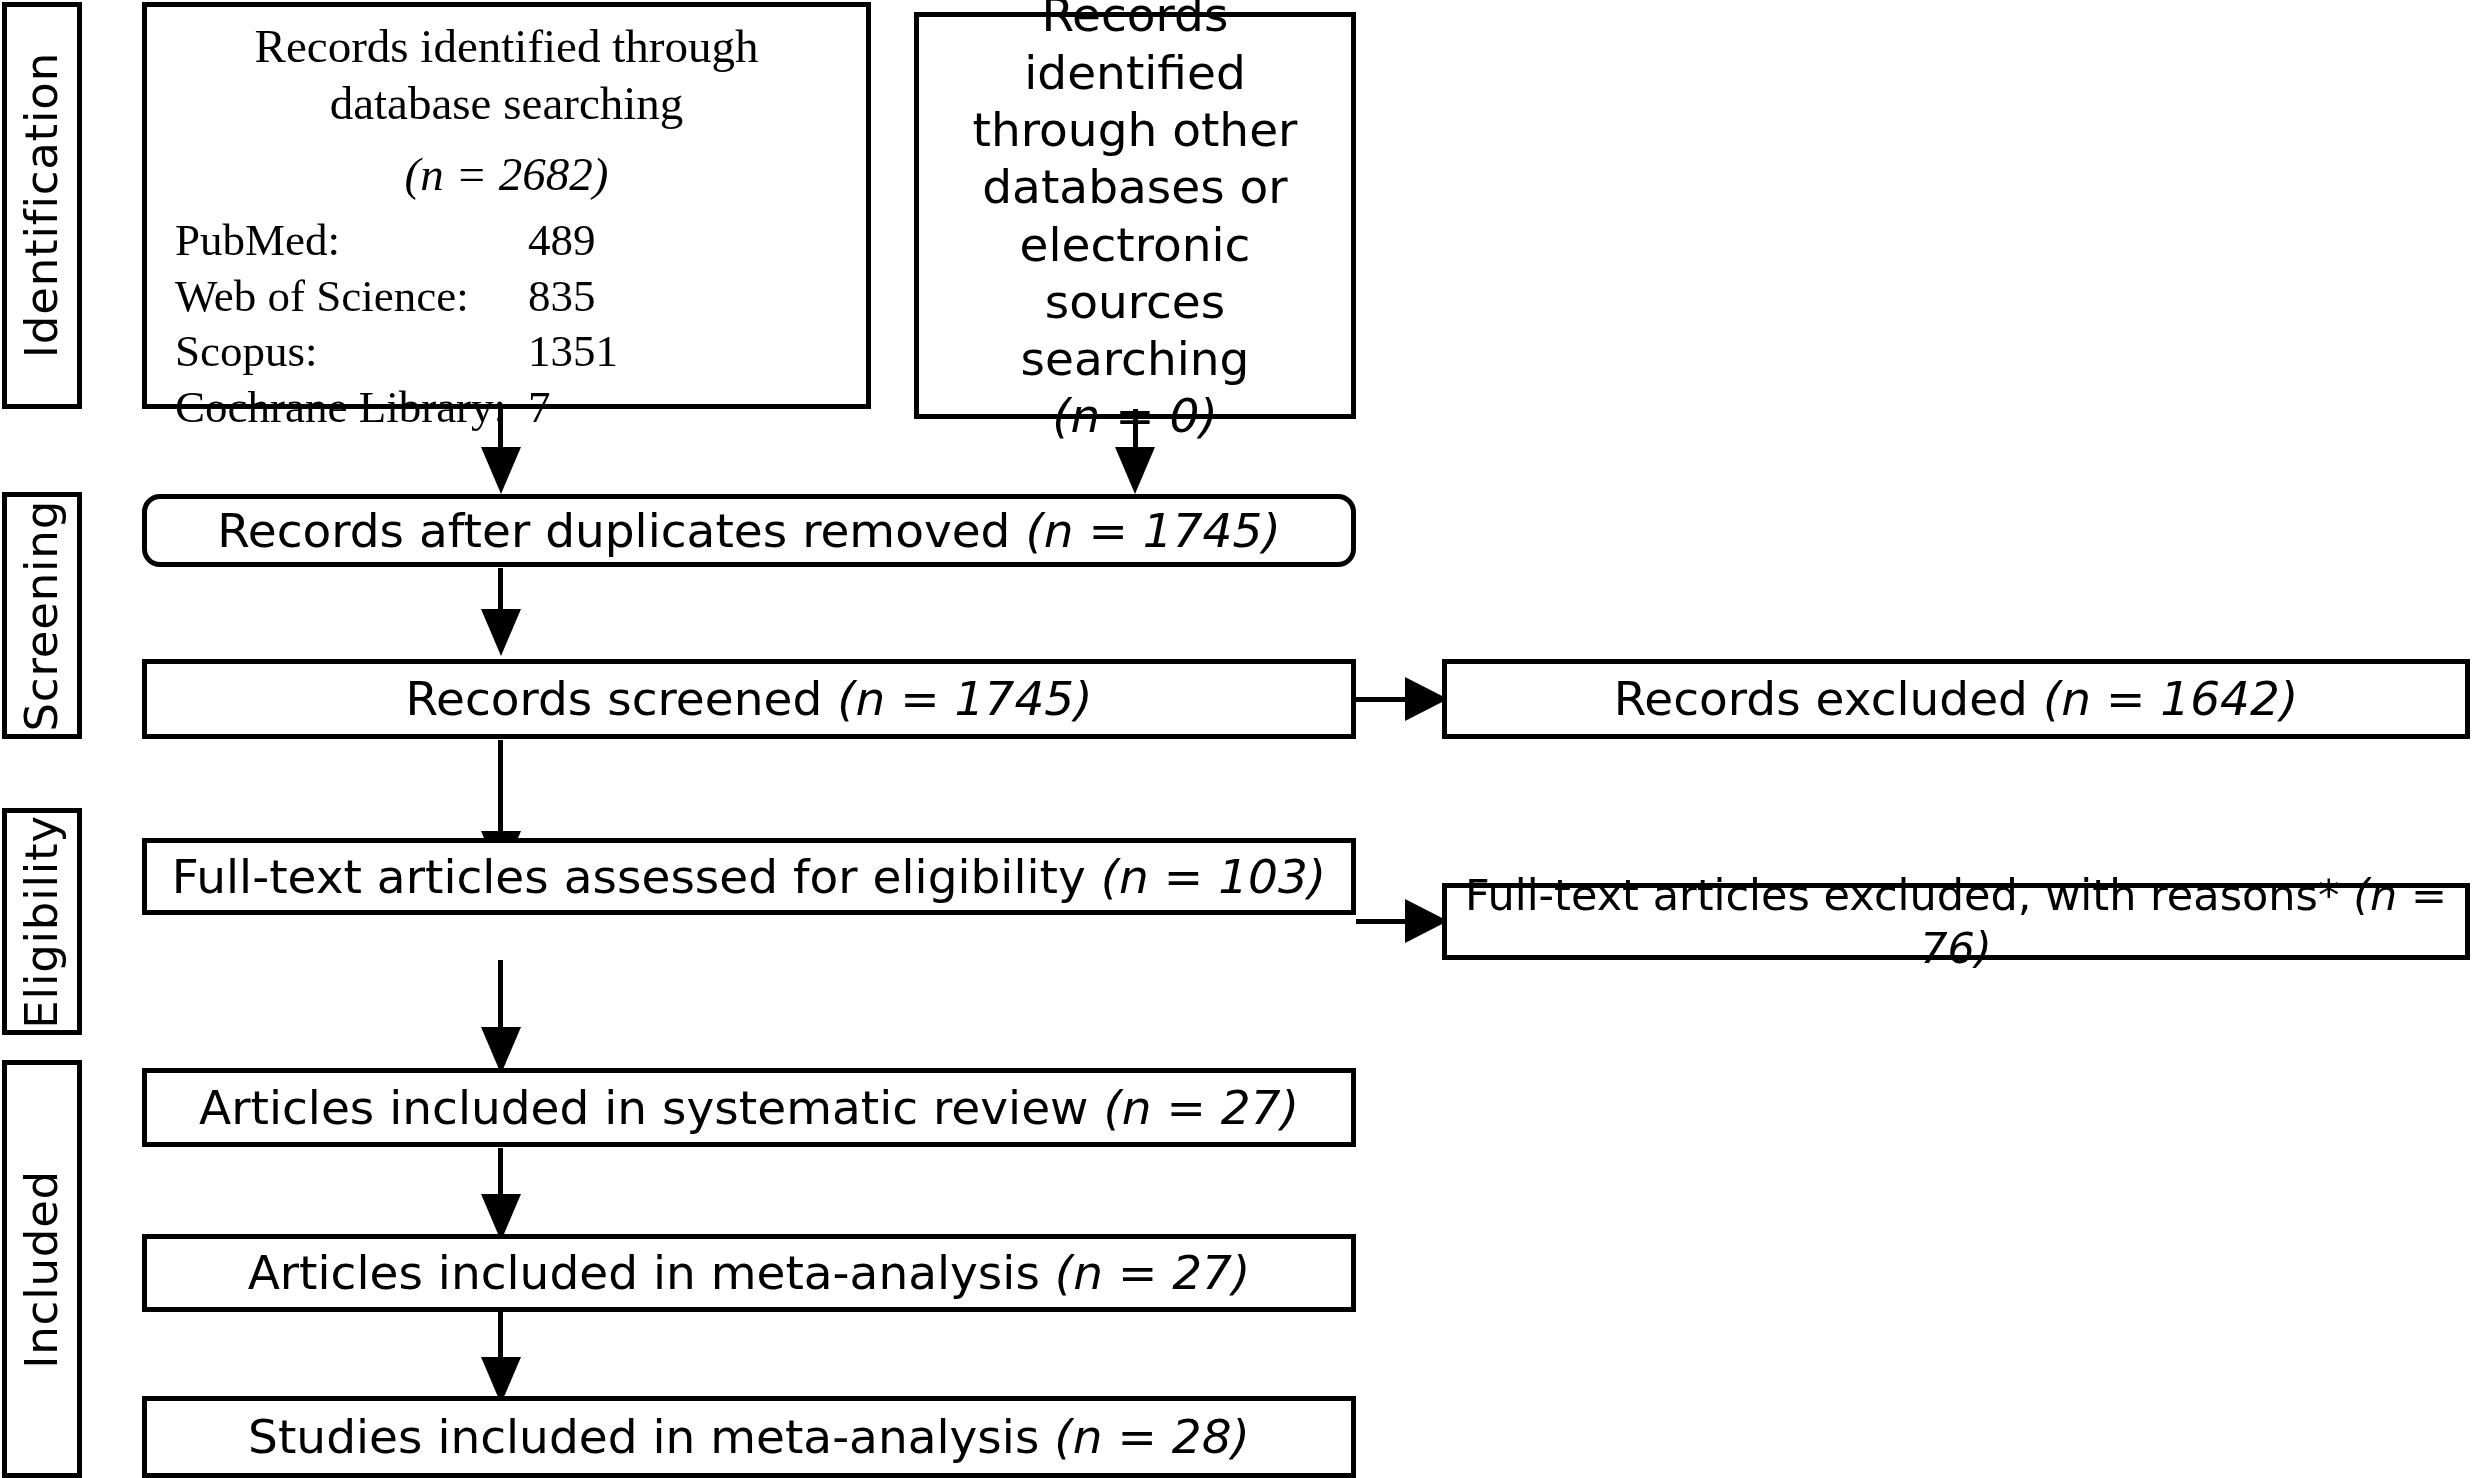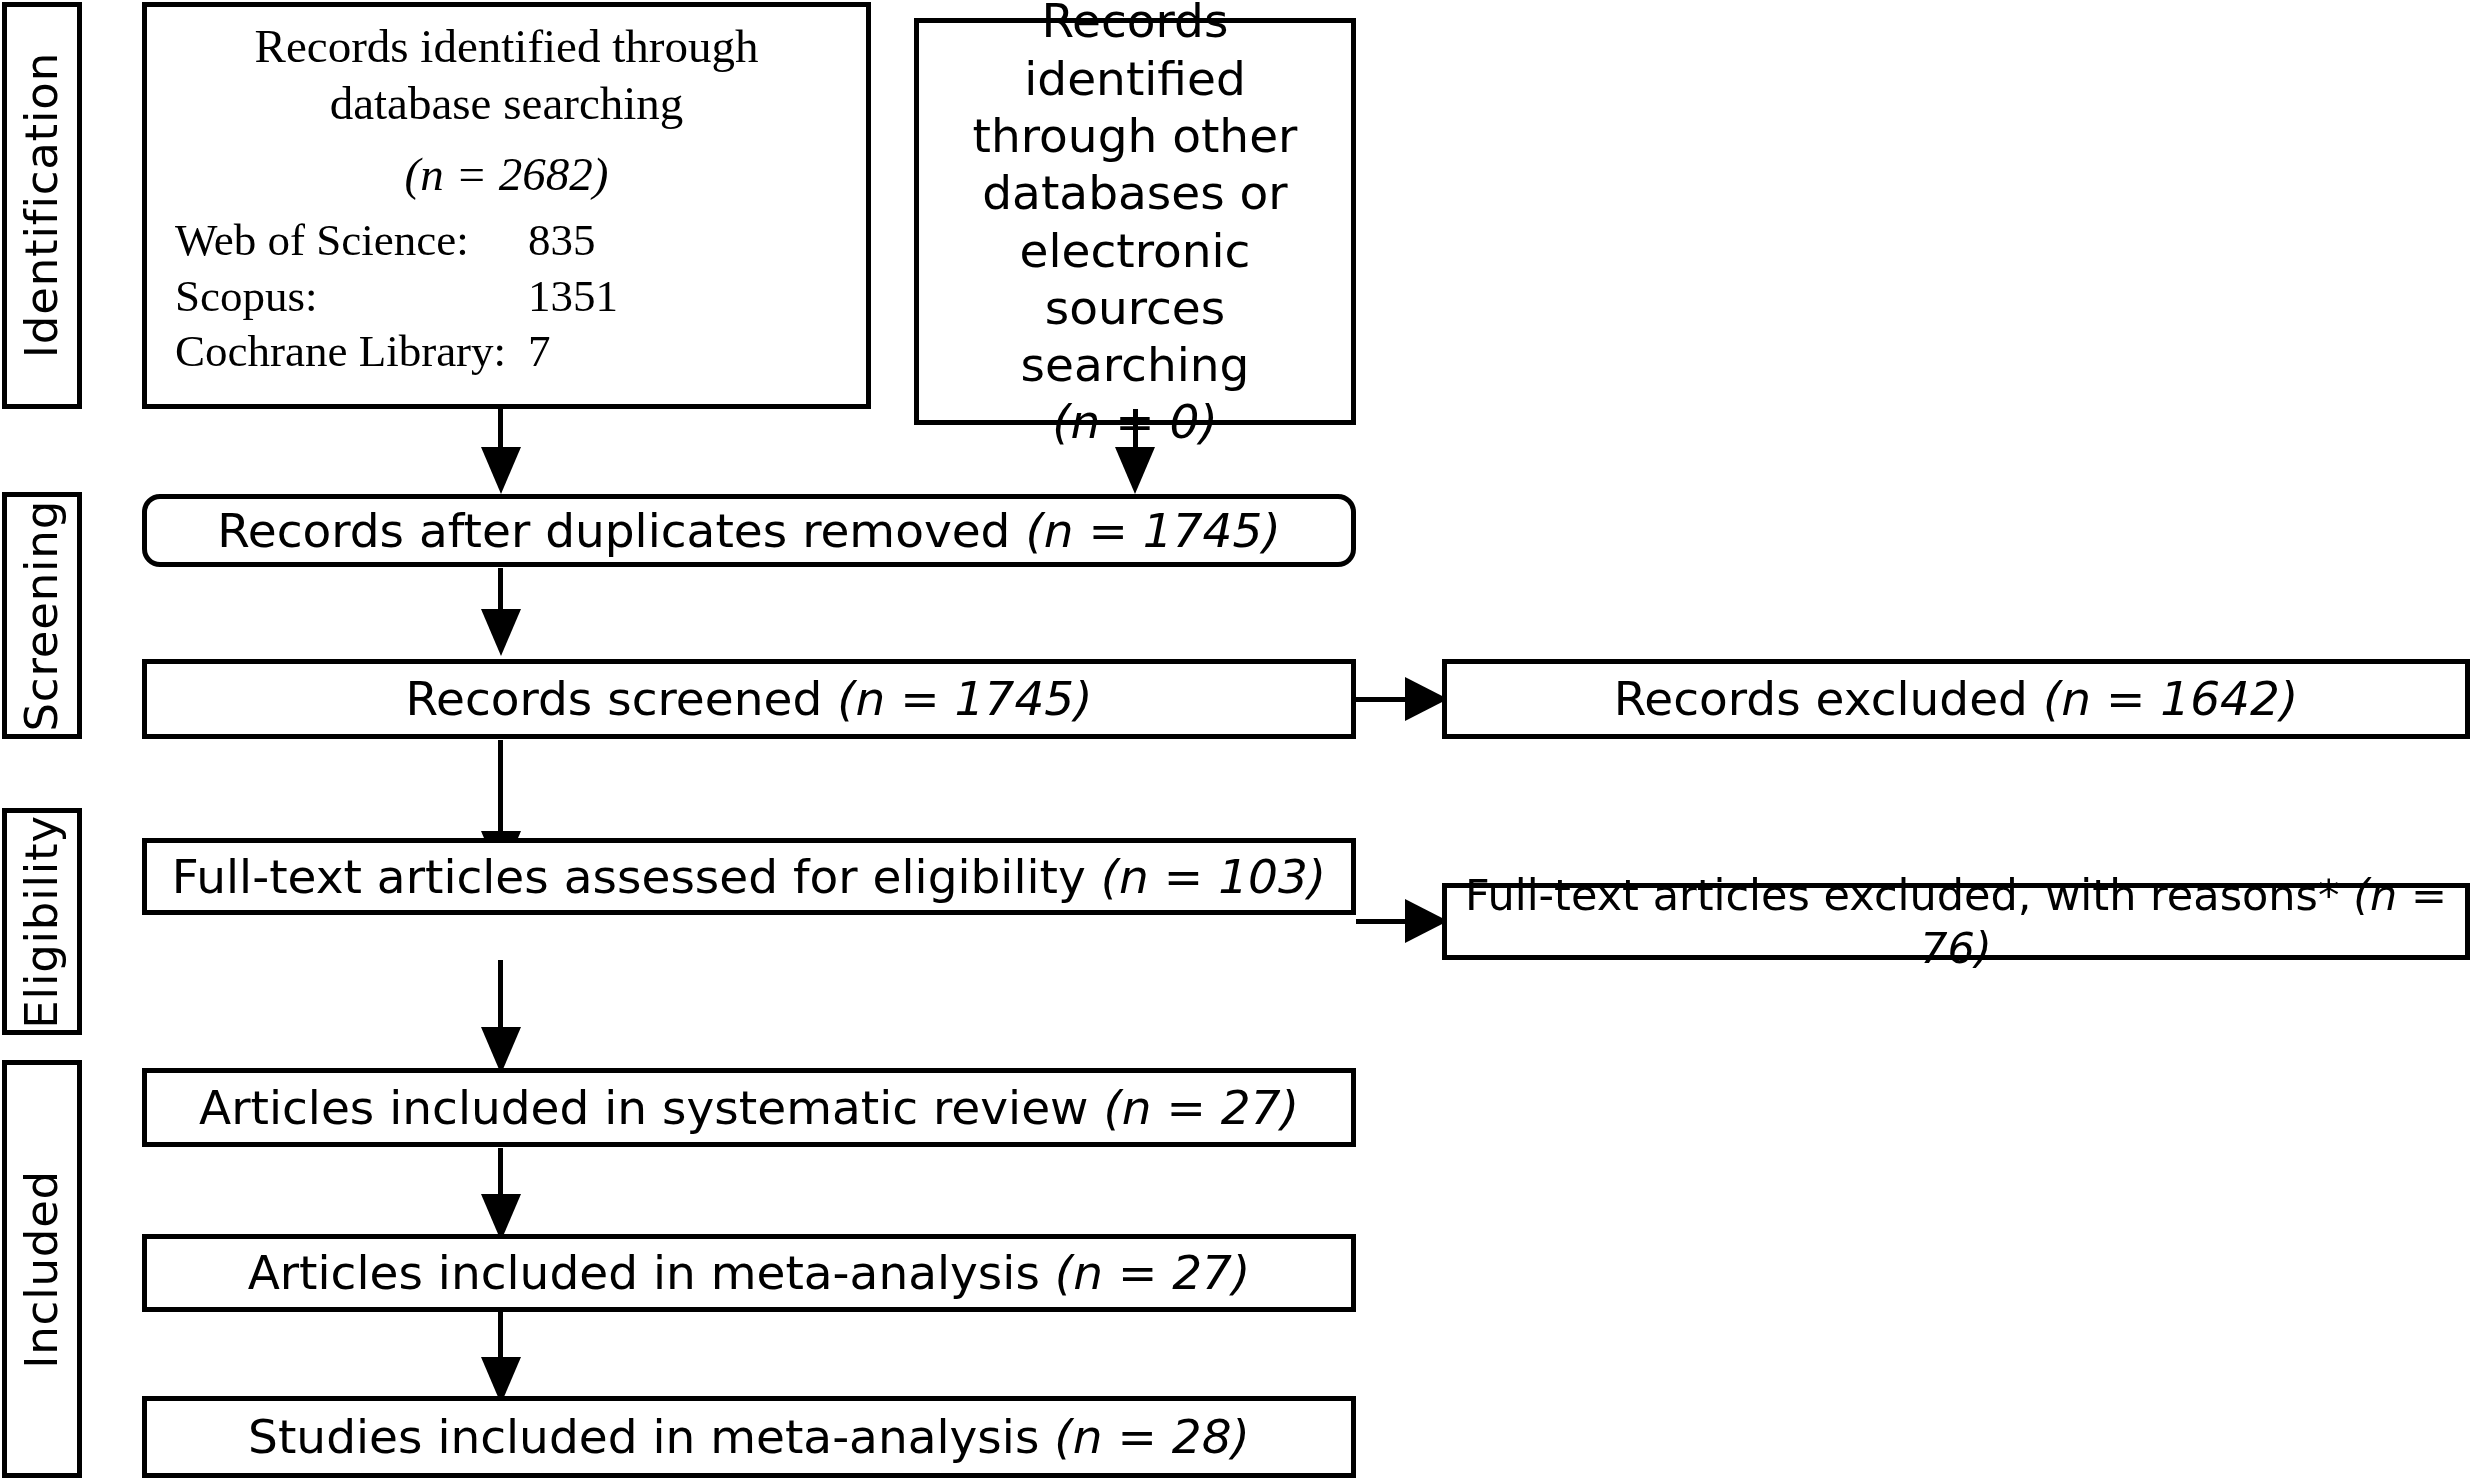--- a/index.html
+++ b/index.html
@@ -154,38 +154,42 @@
     <span>Included</span>
   </div>
 
   <div class="box" style="left:142px; top:1.7px; width:729px; height:407px; align-items:flex-start;font-family:Liberation Serif, serif;">
     <div class="ident-inner">
       <div class="ident-head">Records identified through</div>
       <div class="ident-head">database searching</div>
       <div class="ident-n"><i class="ital-n">(n = 2682)</i></div>
       <table class="src-table">
         <tbody>
+            <tr>
+          <td>PubMed:</td>
+          <td class="src-count">489</td>
+        </tr>
         <tr>
           <td>Web of Science:</td>
           <td class="src-count">835</td>
         </tr>
         <tr>
           <td>Scopus:</td>
           <td class="src-count">1351</td>
         </tr>
         <tr>
           <td>Cochrane Library:</td>
           <td class="src-count">7</td>
         </tr>
       </tbody>
         </table>
     </div>
   </div>
 
-  <div class="box" style="left:914px; top:18px; width:442px; height:407px;justify-content:flex-end;">
+  <div class="box" style="left:914px; top:12px; width:442px; height:407px;justify-content:flex-end;">
     <div class="other-inner">
       <div>Records identified</div>
       <div>through other</div>
       <div>databases or</div>
       <div>electronic sources</div>
       <div>searching</div>
       <div><i class="ital-n">(n = 0)</i></div>
     </div>
   </div>
 

